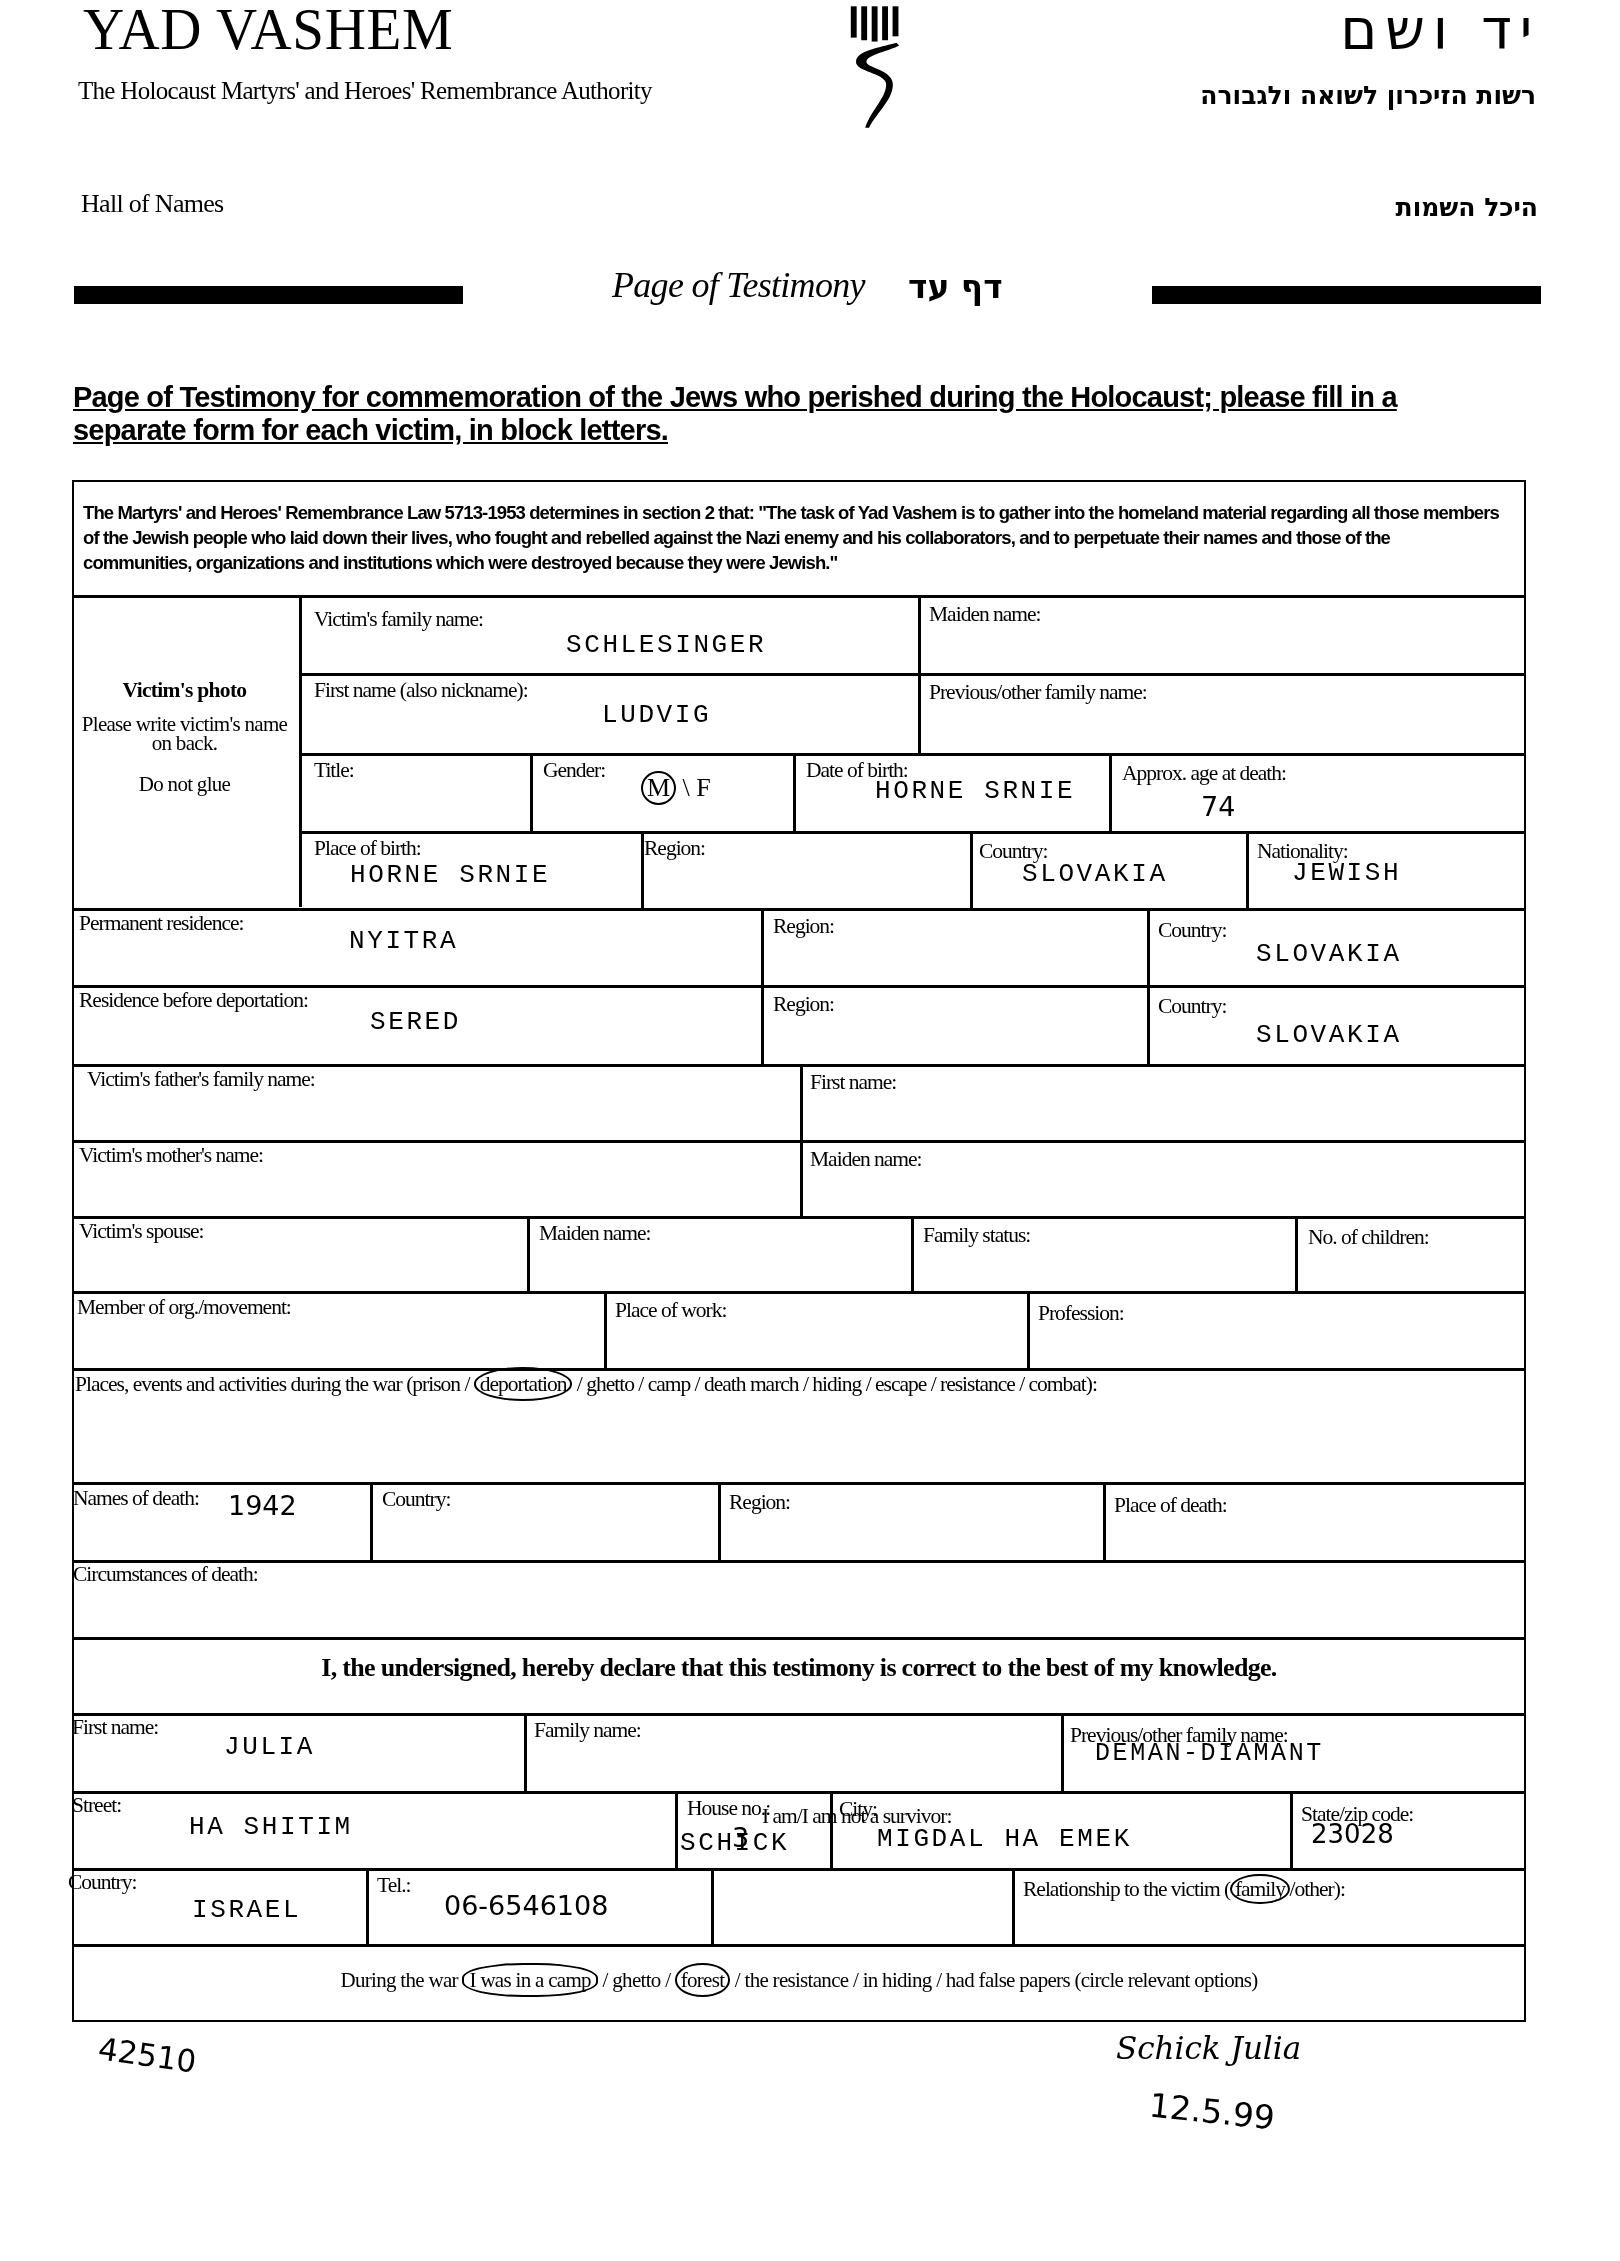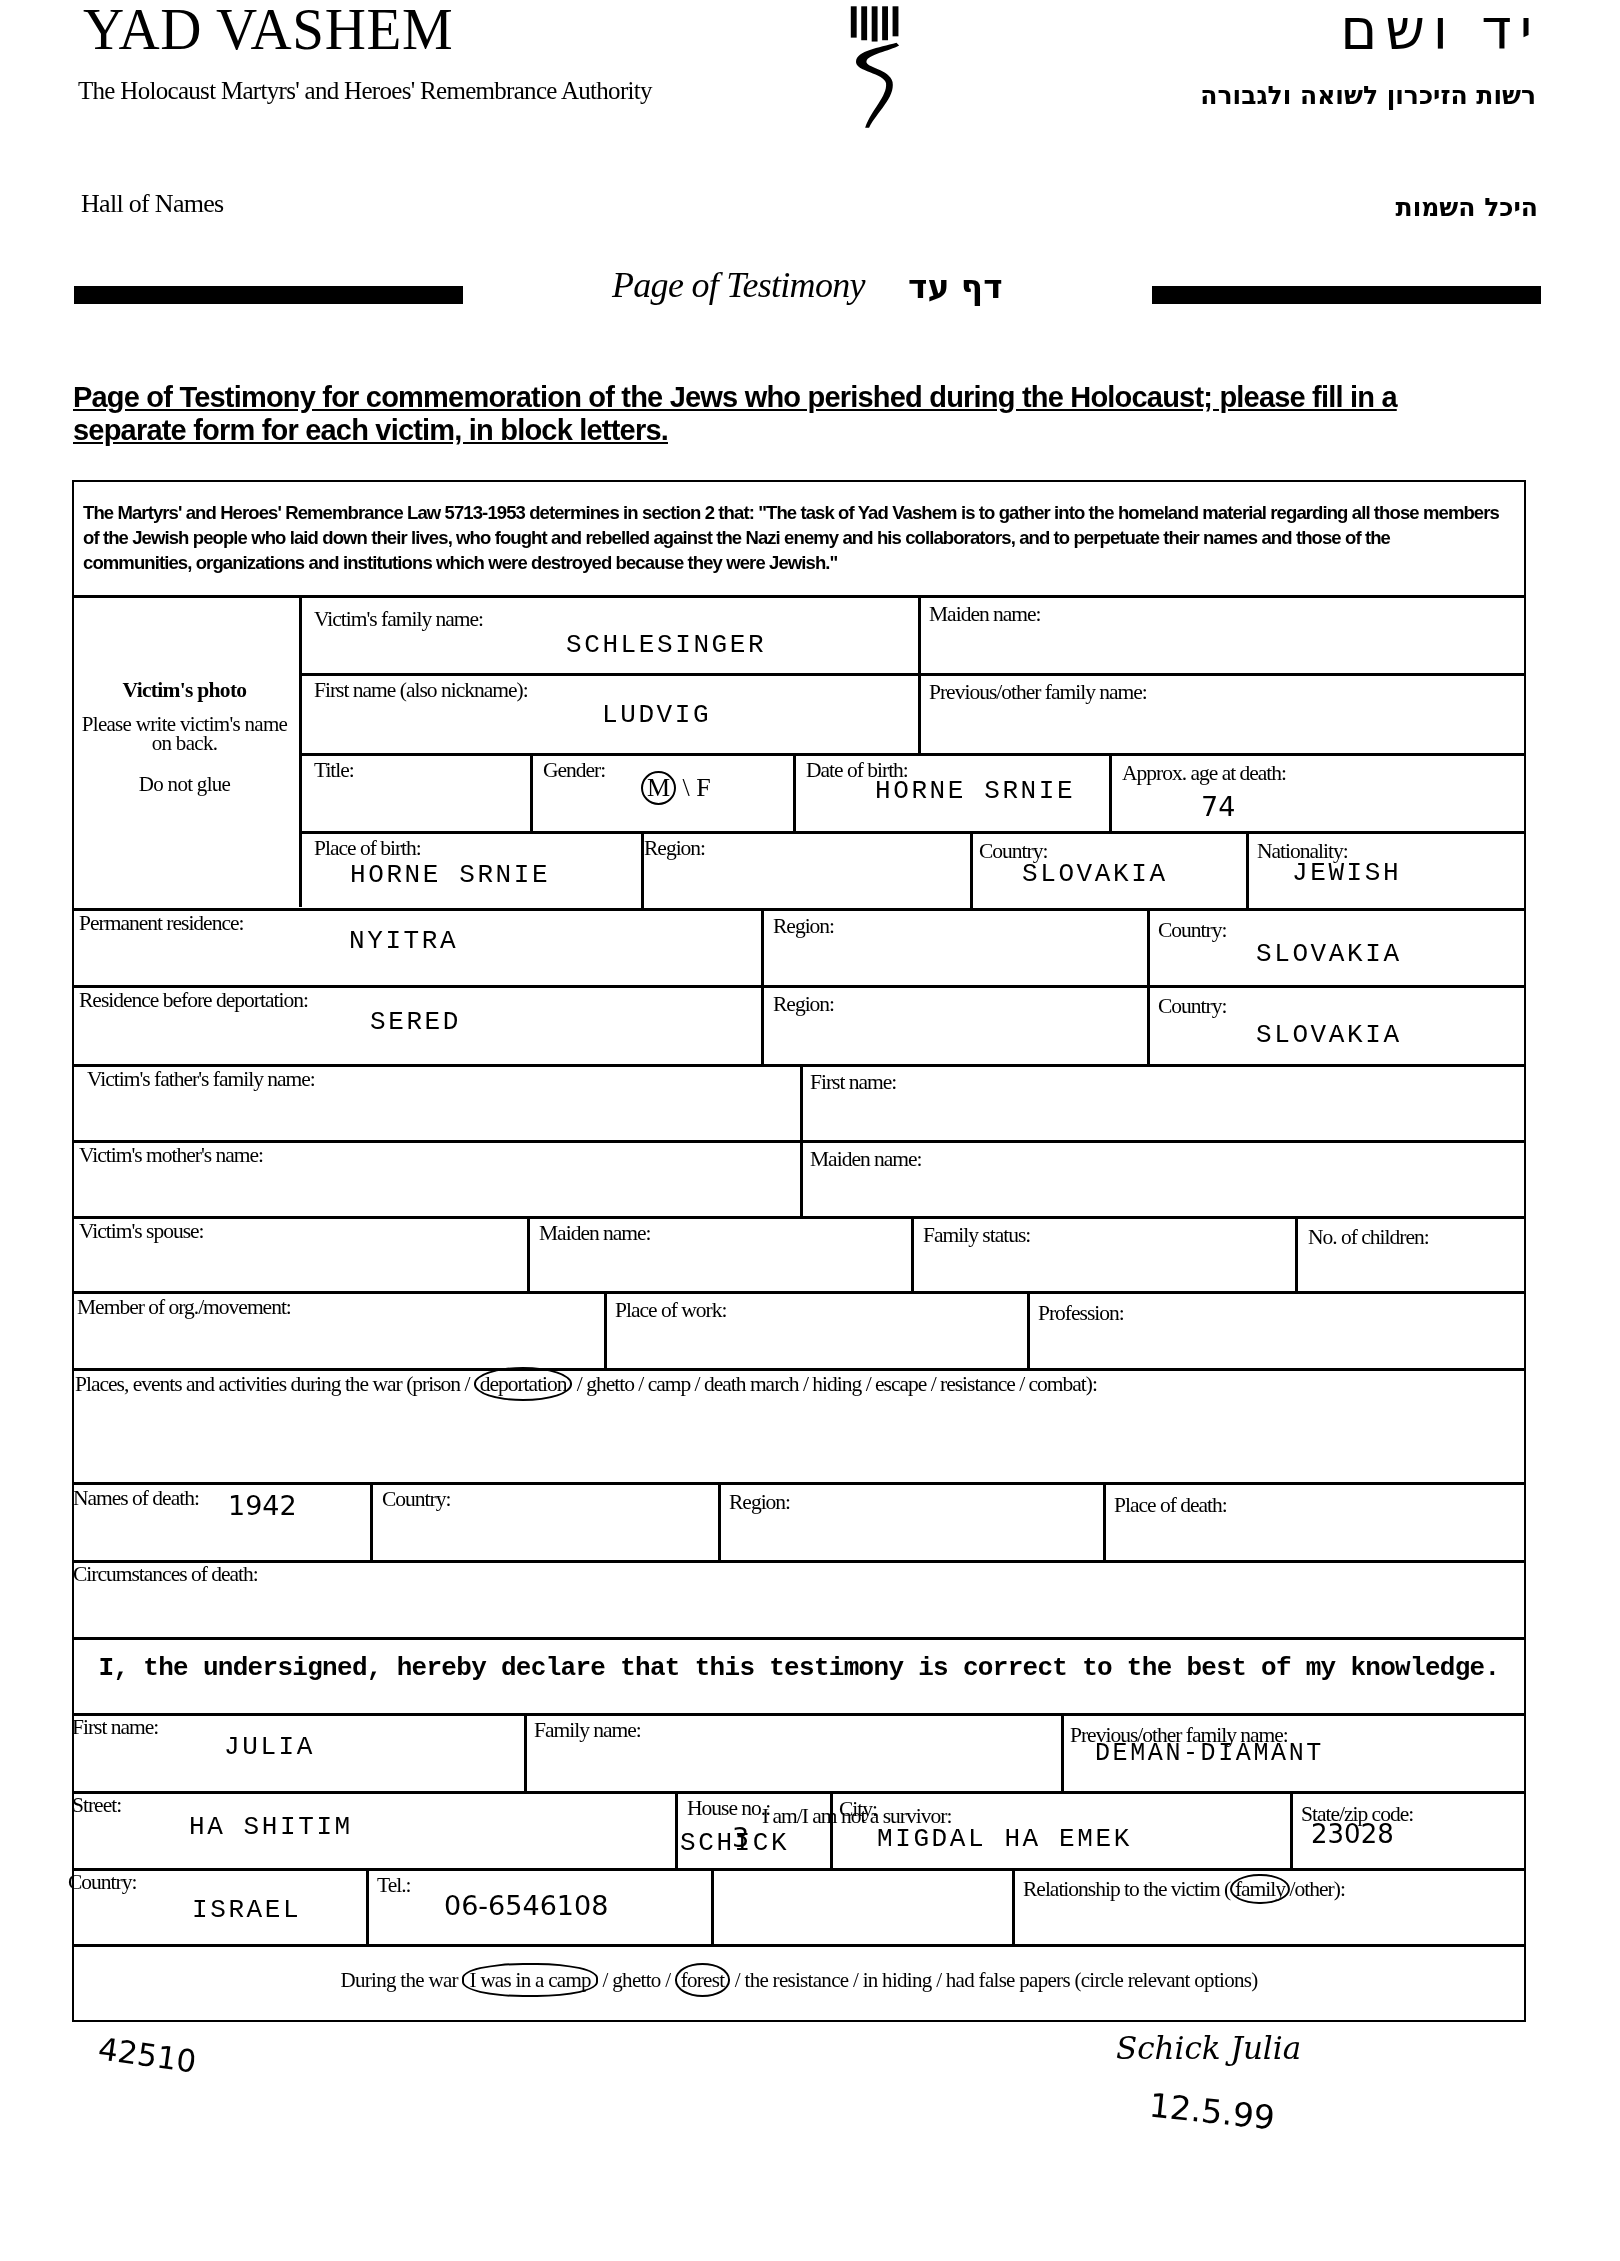--- a/index.html
+++ b/index.html
@@ -22,21 +22,21 @@
   .law { left:83px; top:500px; width:1419px; font-size:18.5px; line-height:25px; letter-spacing:-0.9px; font-weight:bold; }
   .hline { height:2.6px; background:#000; }
   .vline { width:2.6px; background:#000; }
   .lbl { font-size:21.5px; letter-spacing:-1px; white-space:nowrap; }
   .val { font-family:"Liberation Mono", monospace; font-size:26px; letter-spacing:2.6px; white-space:nowrap; }
   .hand { font-family:"DejaVu Sans", sans-serif; font-size:27px; font-weight:normal; white-space:nowrap; }
   .photo-box { left:77px; top:595px; width:215px; text-align:center; }
   .photo-title { font-size:21.5px; font-weight:bold; letter-spacing:-0.7px; margin-top:83px; }
   .photo-sub { font-size:21px; letter-spacing:-0.7px; line-height:19.5px; margin-top:11.7px; }
   .photo-dng { font-size:21px; letter-spacing:-0.7px; margin-top:18px; }
-  .declare { left:72px; top:1653px; width:1454px; text-align:center; font-size:26px; font-weight:bold; letter-spacing:-0.7px;font-family:Liberation Mono, monospace; }
+  .declare { left:72px; top:1653px; width:1454px; text-align:center; font-size:26px; font-weight:bold; letter-spacing:-0.7px; }
   .during { left:72px; top:1968px; width:1454px; text-align:center; font-size:21px; letter-spacing:-0.7px; }
   .sig { font-family:"DejaVu Serif", serif; font-style:italic; font-size:31px; }
 </style>
 </head>
 <body>
 
 <div class="abs brand">YAD VASHEM</div>
 <div class="abs authority serif">The Holocaust Martyrs' and Heroes' Remembrance Authority</div>
 
 <svg class="abs logo" viewBox="0 0 150 190">

